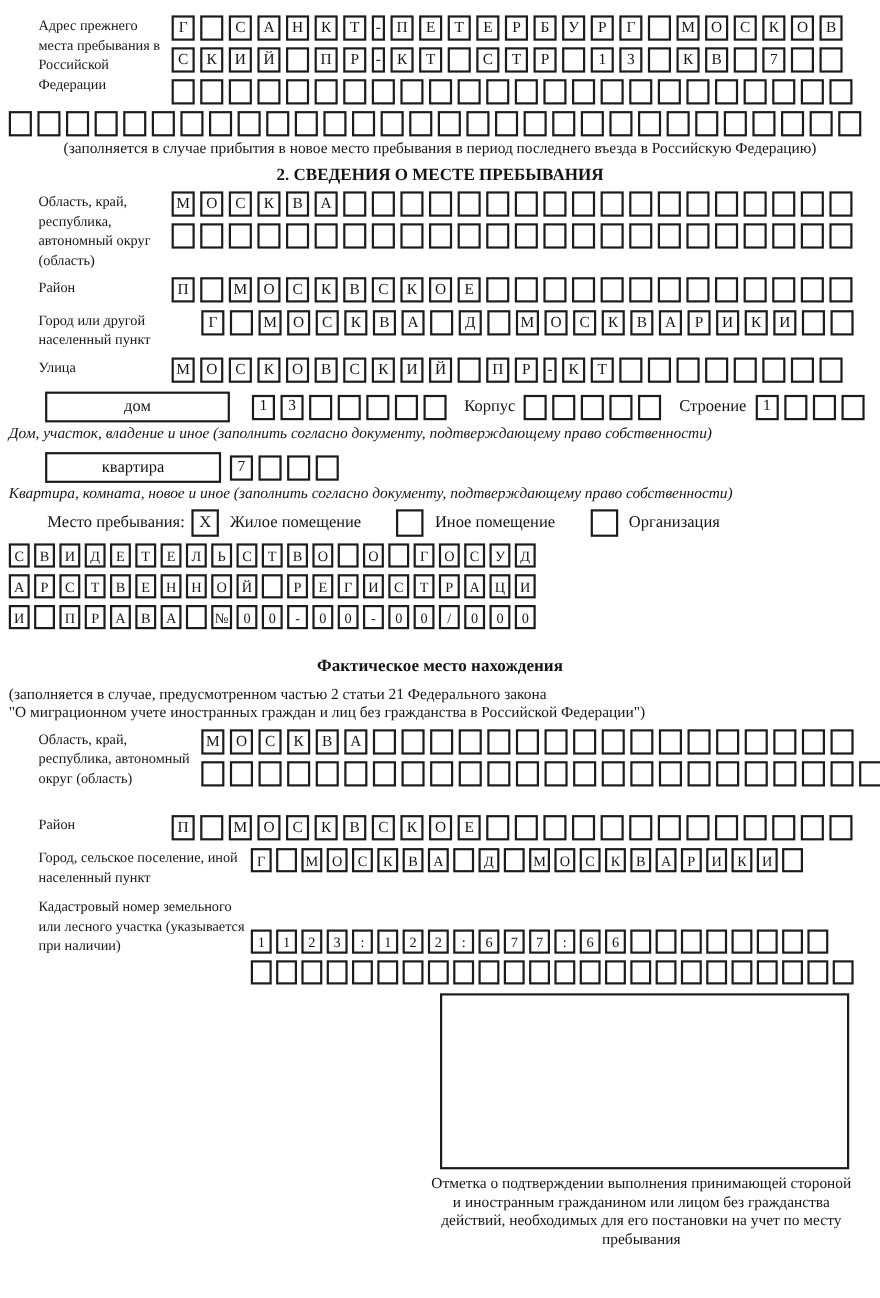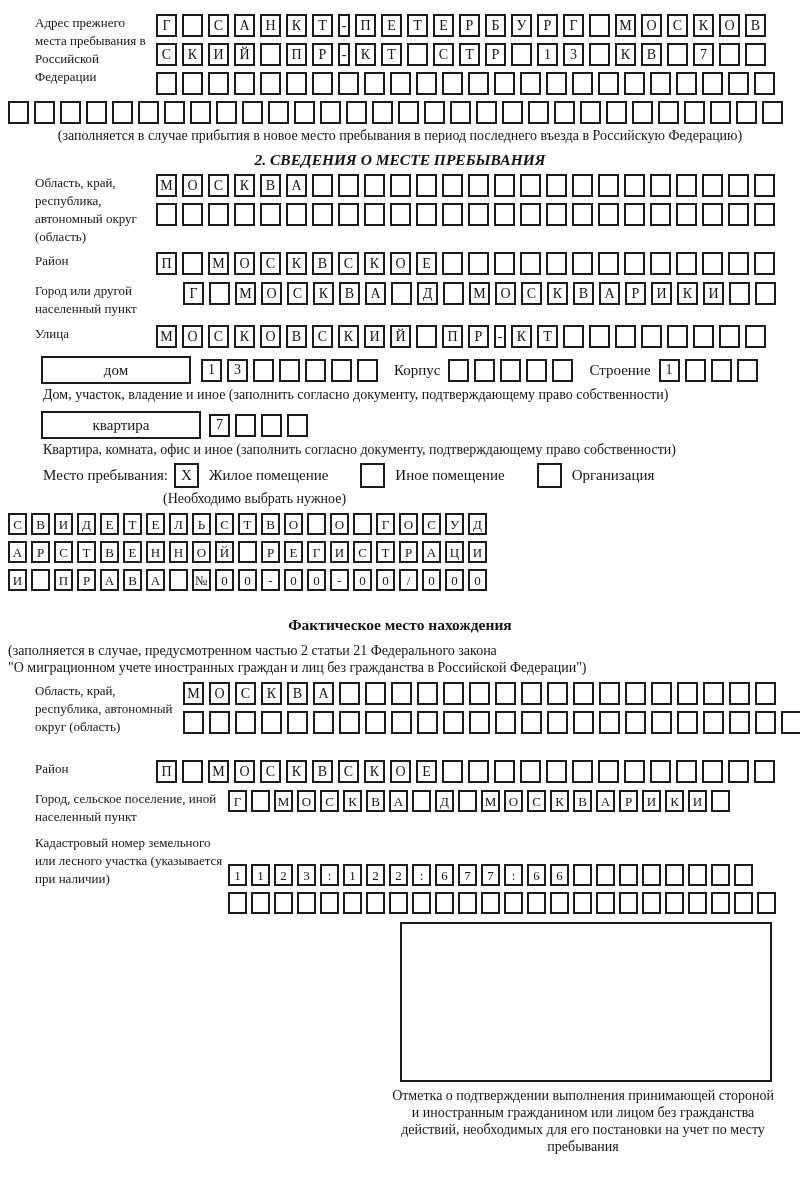--- a/index.html
+++ b/index.html
@@ -13,29 +13,29 @@
   .rows{display:flex;flex-direction:column;gap:6px;}
   .cellrow{display:flex;gap:5px;flex-wrap:nowrap;}
   .cell{box-sizing:border-box;width:21px;height:23px;border:2px solid #1c1c1c;background:#fff;
         display:flex;align-items:center;justify-content:center;font-size:14px;line-height:1;flex-shrink:0;}
   .cell.narrow{width:12px;}
   .small .cell{width:19px;height:22px;font-size:13px;}
   .small{gap:4px;}
   .fullrow{margin-top:6px;}
   .note{font-size:14px;line-height:16px;}
   .center{text-align:center;}
-  .sec-title{text-align:center;font-weight:bold;font-size:15.5px;margin-top:7px;margin-bottom:5px;font-style:italic;}
+  .sec-title{text-align:center;font-weight:bold;font-size:15.5px;margin-top:7px;margin-bottom:5px;}
   .mt4{margin-top:4px;} .mt6{margin-top:6px;} .mt7{margin-top:7px;} .mt8{margin-top:8px;}
   .inline-row{display:flex;align-items:center;margin-left:33px;margin-top:8px;}
   .boxfield{box-sizing:border-box;border:2px solid #1c1c1c;height:28px;display:flex;
             align-items:center;justify-content:center;font-size:15px;}
-  .boxfield.dom{width:150px;margin-right:10px;}
+  .boxfield.dom{width:168px;margin-right:20px;}
   .boxfield.kv{width:160px;margin-right:8px;font-family:Liberation Serif, serif;}
   .inline-label{font-size:15px;margin:0 8px 0 16px;}
-  .note-ind{margin-left:35px;margin-top:3px;}
+  .note-ind{margin-top:3px;font-style:italic;}
   .mesto-row{display:flex;align-items:center;margin-left:35px;margin-top:5px;font-size:15px;}
   .cb{box-sizing:border-box;width:25px;height:25px;border:2px solid #1c1c1c;display:flex;
       align-items:center;justify-content:center;font-size:15px;margin:0 10px 0 8px;flex-shrink:0;}
   .cb.first{margin-left:6px;}
   .cb-label{margin-right:24px;}
   .note-small{font-size:14px;margin-left:155px;margin-top:3px;}
   .doc-field{height:97px;overflow:visible;margin-top:6px;}
   .fact-title{text-align:center;font-weight:bold;font-size:15.5px;margin-top:6px;margin-bottom:8px;}
   .fact-note{font-size:14px;line-height:17px;}
   .oblast-field{height:72px;overflow:visible;}
@@ -351,32 +351,31 @@
     <div class="boxfield kv">
       <span>квартира</span>
     </div>
     <div class="cellrow">
         <span class="cell">7</span>
         <span class="cell"></span>
         <span class="cell"></span>
         <span class="cell"></span>
       </div>
   </div>
-  <div class="note note-ind">Квартира, комната, офис и иное (заполнить согласно документу, подтверждающему право собственности)</div>
+  <div class="note note-ind">Квартира, комната, новое и иное (заполнить согласно документу, подтверждающему право собственности)</div>
 
   <div class="mesto-row">
     <span>Место пребывания:</span>
     <span class="cb first">X</span>
     <span class="cb-label">Жилое помещение</span>
     <span class="cb"></span>
     <span class="cb-label">Иное помещение</span>
     <span class="cb"></span>
     <span class="cb-label">Организация</span>
   </div>
-  <div class="note-small">(Необходимо выбрать нужное)</div>
 
   <div class="field doc-field">
     <div class="rows">
       <div class="cellrow small">
           <span class="cell">С</span>
           <span class="cell">В</span>
           <span class="cell">И</span>
           <span class="cell">Д</span>
           <span class="cell">Е</span>
           <span class="cell">Т</span>

